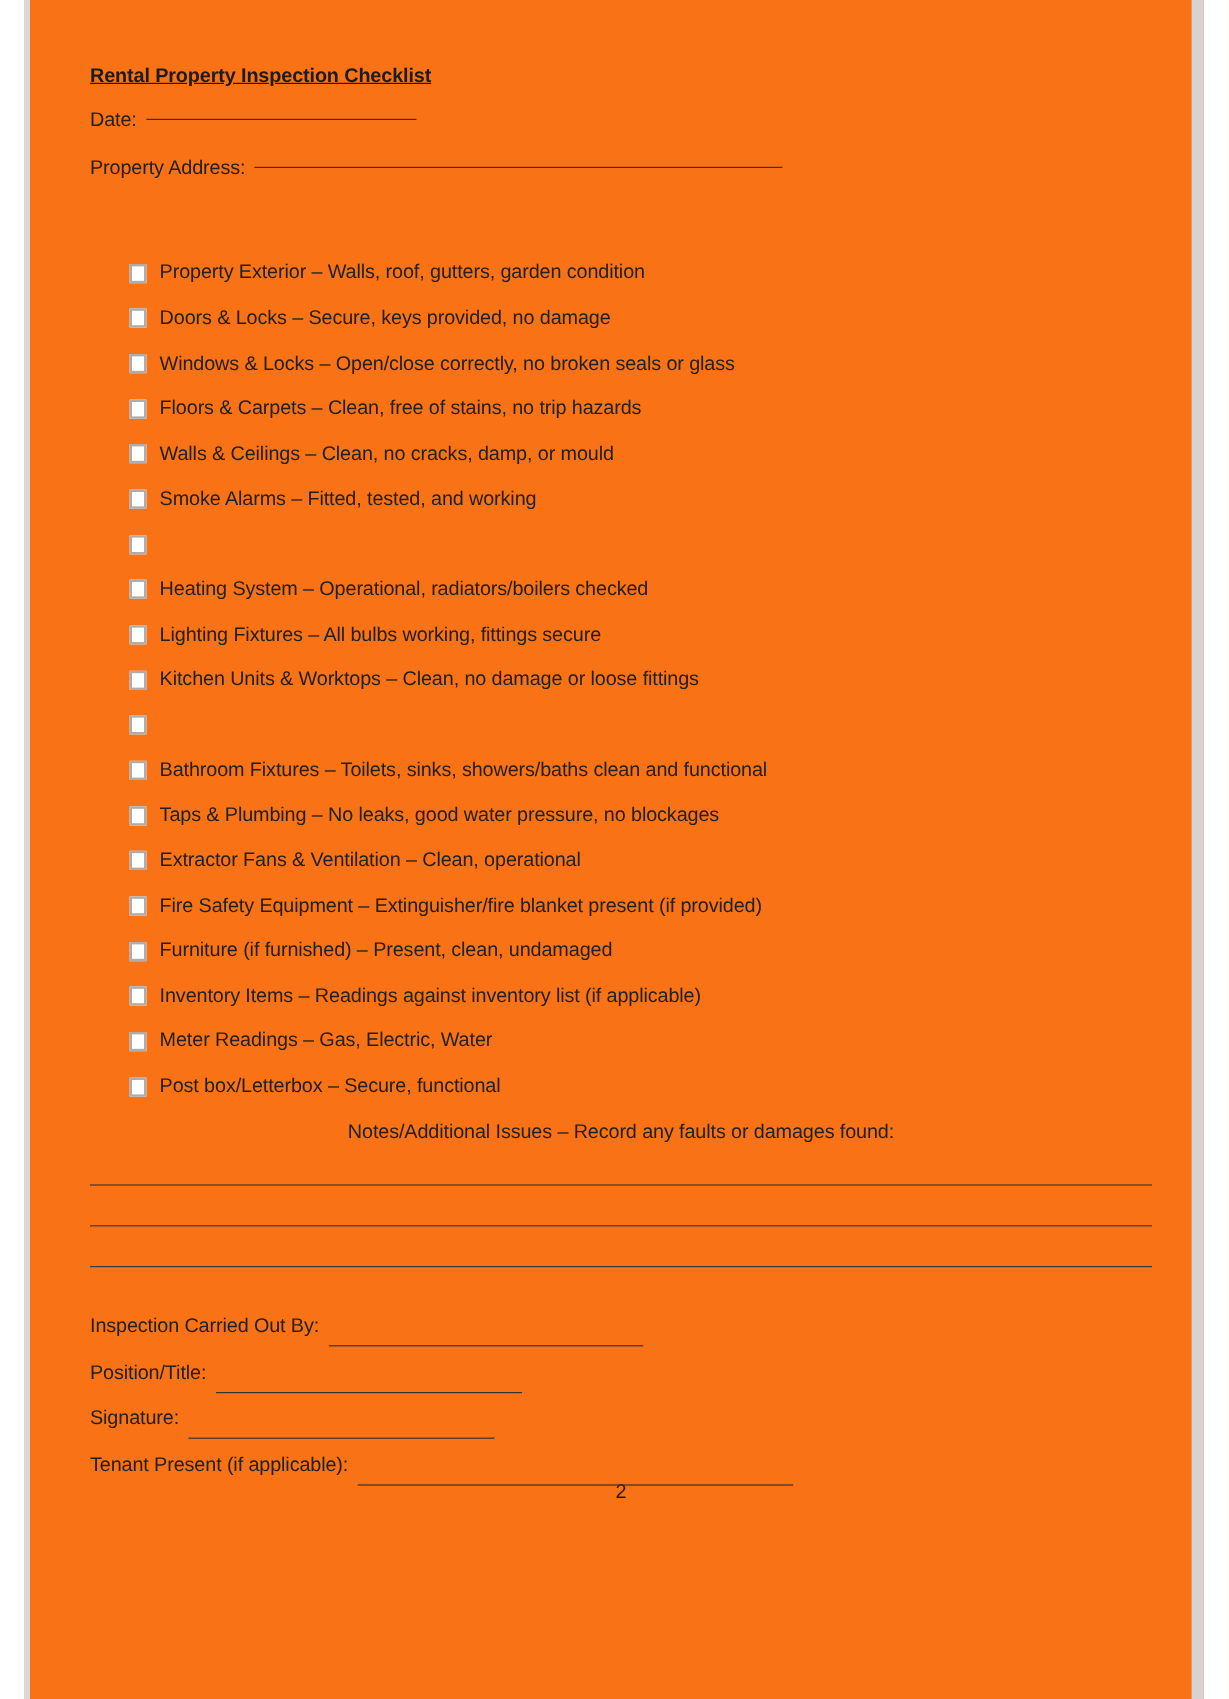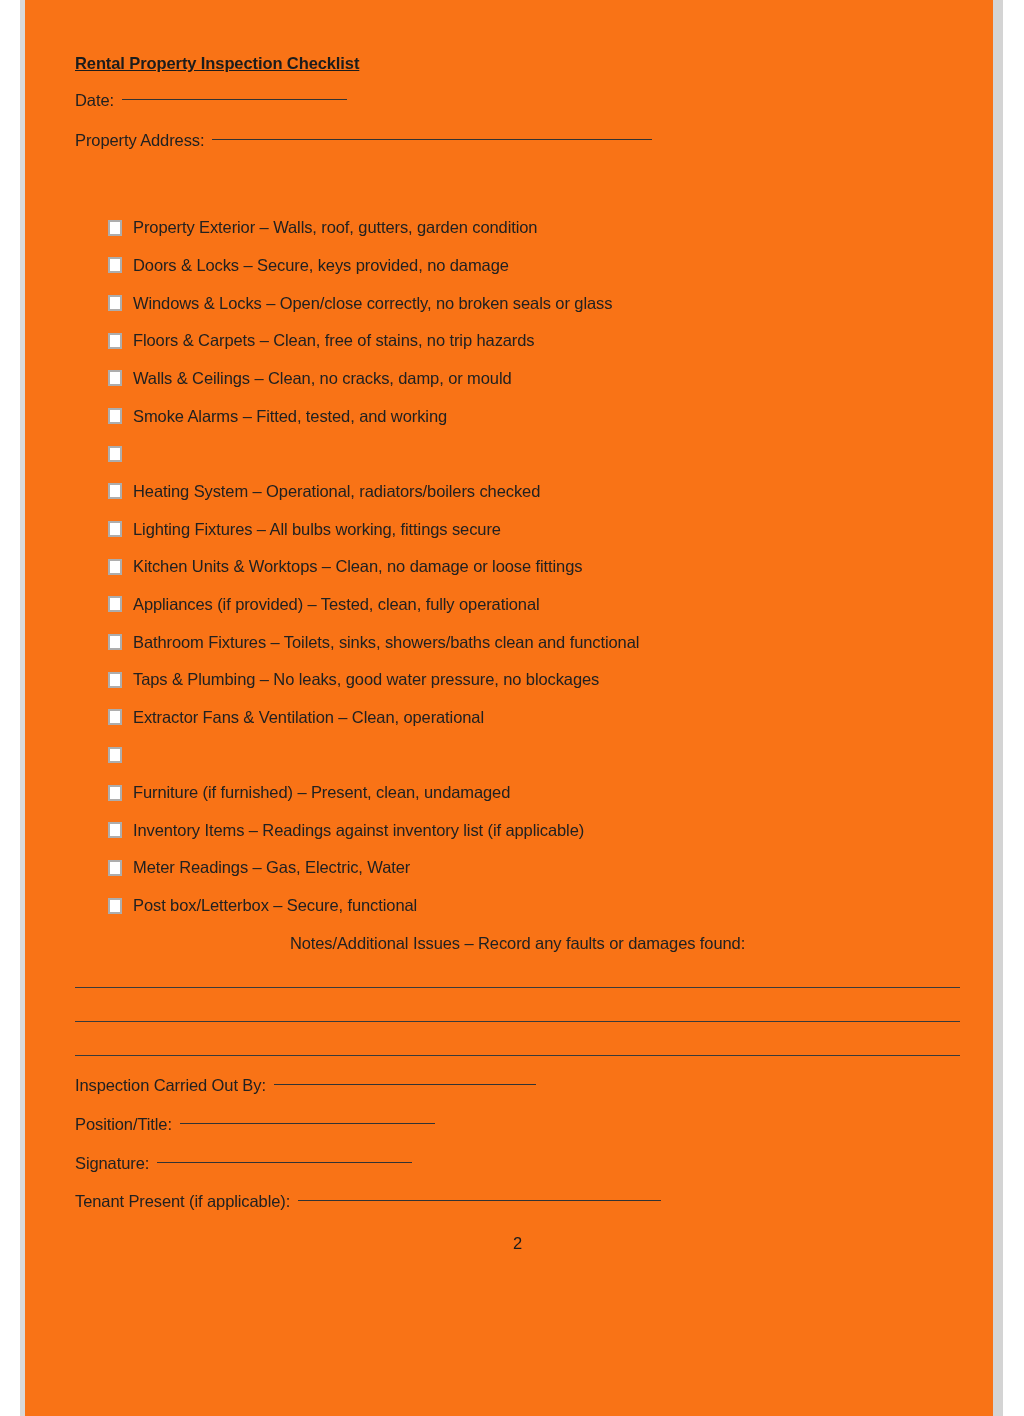--- a/index.html
+++ b/index.html
@@ -74,21 +74,21 @@
   .notes-label { margin-top: 10px; height: 20px; text-align: center; }
   .notes-line {
     height: 34px;
     border-bottom: 1.8px solid #3a3a3a;
     width: 885px;
   }
 
   .sig-section { margin-top: 20px; }
   .sig-row {
     display: flex;
-    align-items: flex-start;
+    align-items: flex-end;
     height: 38.6px;
   }
 
   .page-number {
     margin-top: 3px;
     width: 885px;
     text-align: center;
     color: #1c1c1c;
   }
 </style>
@@ -159,41 +159,41 @@
     <span class="check-label">Lighting Fixtures – All bulbs working, fittings secure</span>
   </div>
 
   <div class="check-row">
     <span class="checkbox"></span>
     <span class="check-label">Kitchen Units &amp; Worktops – Clean, no damage or loose fittings</span>
   </div>
 
   <div class="check-row">
     <span class="checkbox"></span>
-    <span class="check-label">Appliances (if provided) – Tested, clean, fully operational</span>
   </div>
 
   <div class="check-row">
     <span class="checkbox"></span>
     <span class="check-label">Bathroom Fixtures – Toilets, sinks, showers/baths clean and functional</span>
   </div>
 
   <div class="check-row">
     <span class="checkbox"></span>
     <span class="check-label">Taps &amp; Plumbing – No leaks, good water pressure, no blockages</span>
   </div>
 
 
   <div class="check-row">
     <span class="checkbox"></span>
     <span class="check-label">Extractor Fans &amp; Ventilation – Clean, operational</span>
   </div>
 
   <div class="check-row">
     <span class="checkbox"></span>
+    <span class="check-label">Fire Safety Equipment – Extinguisher/fire blanket present (if provided)</span>
   </div>
 
   <div class="check-row">
     <span class="checkbox"></span>
     <span class="check-label">Furniture (if furnished) – Present, clean, undamaged</span>
   </div>
 
   <div class="check-row">
     <span class="checkbox"></span>
     <span class="check-label">Inventory Items – Readings against inventory list (if applicable)</span>

